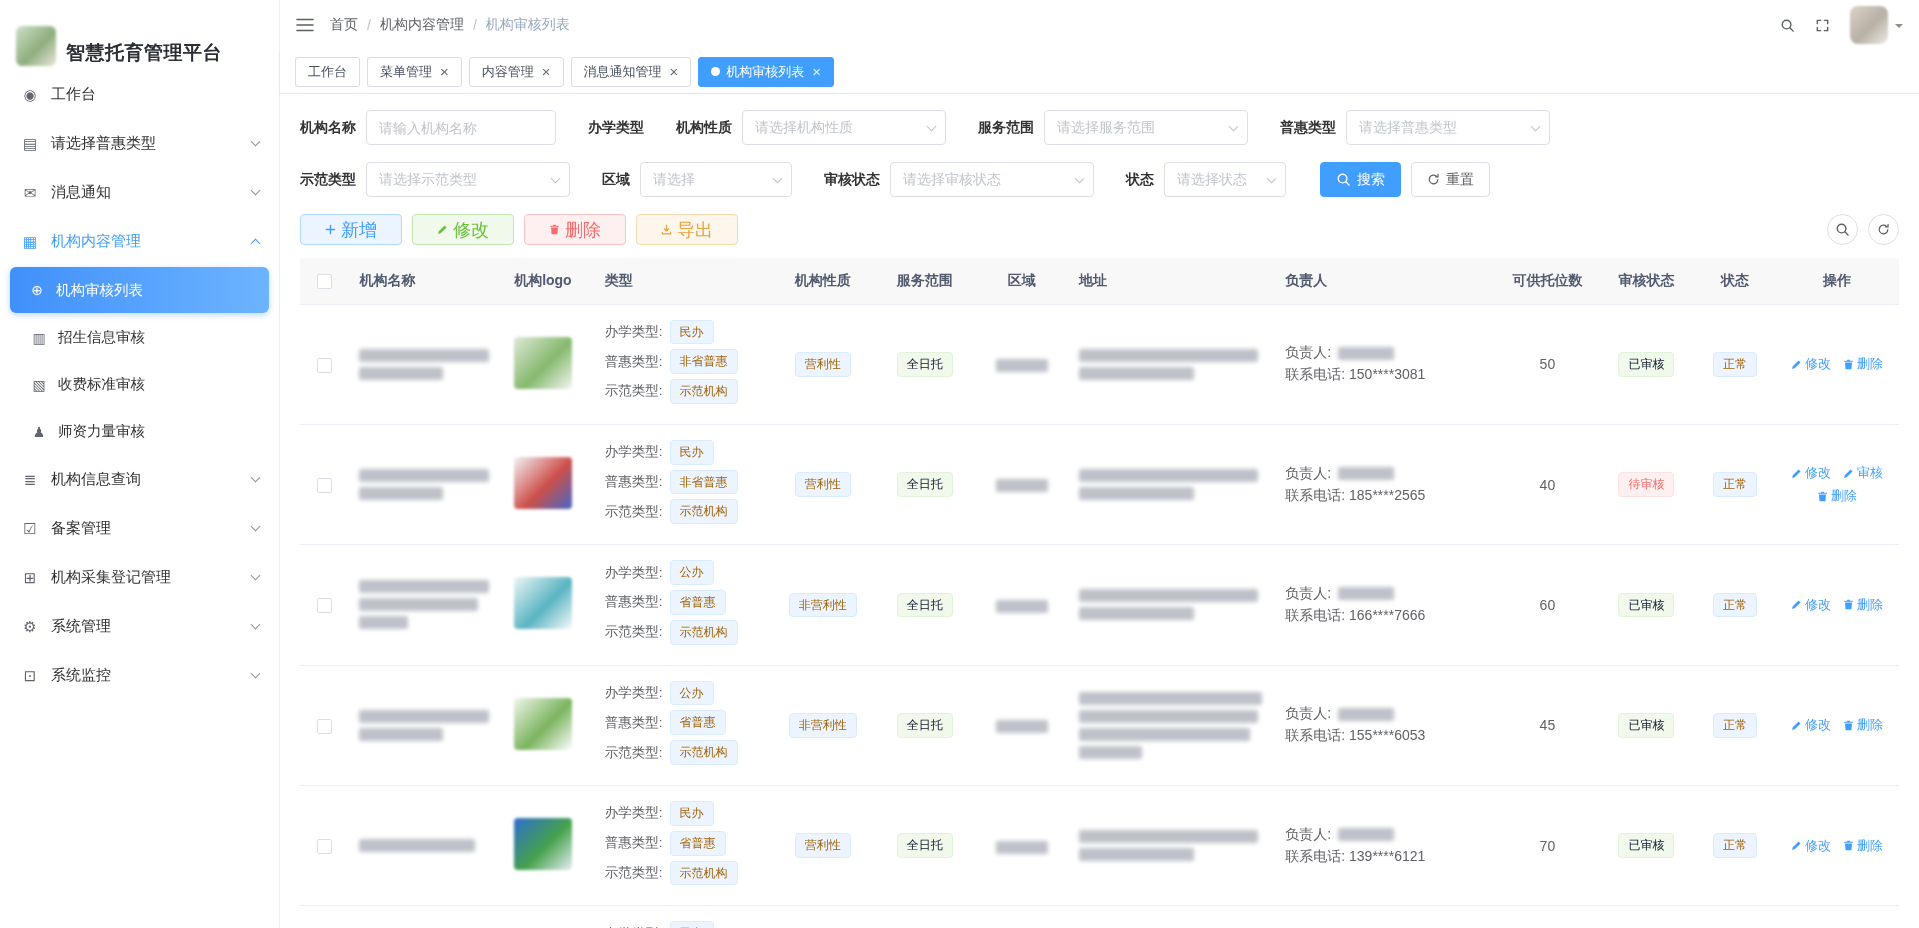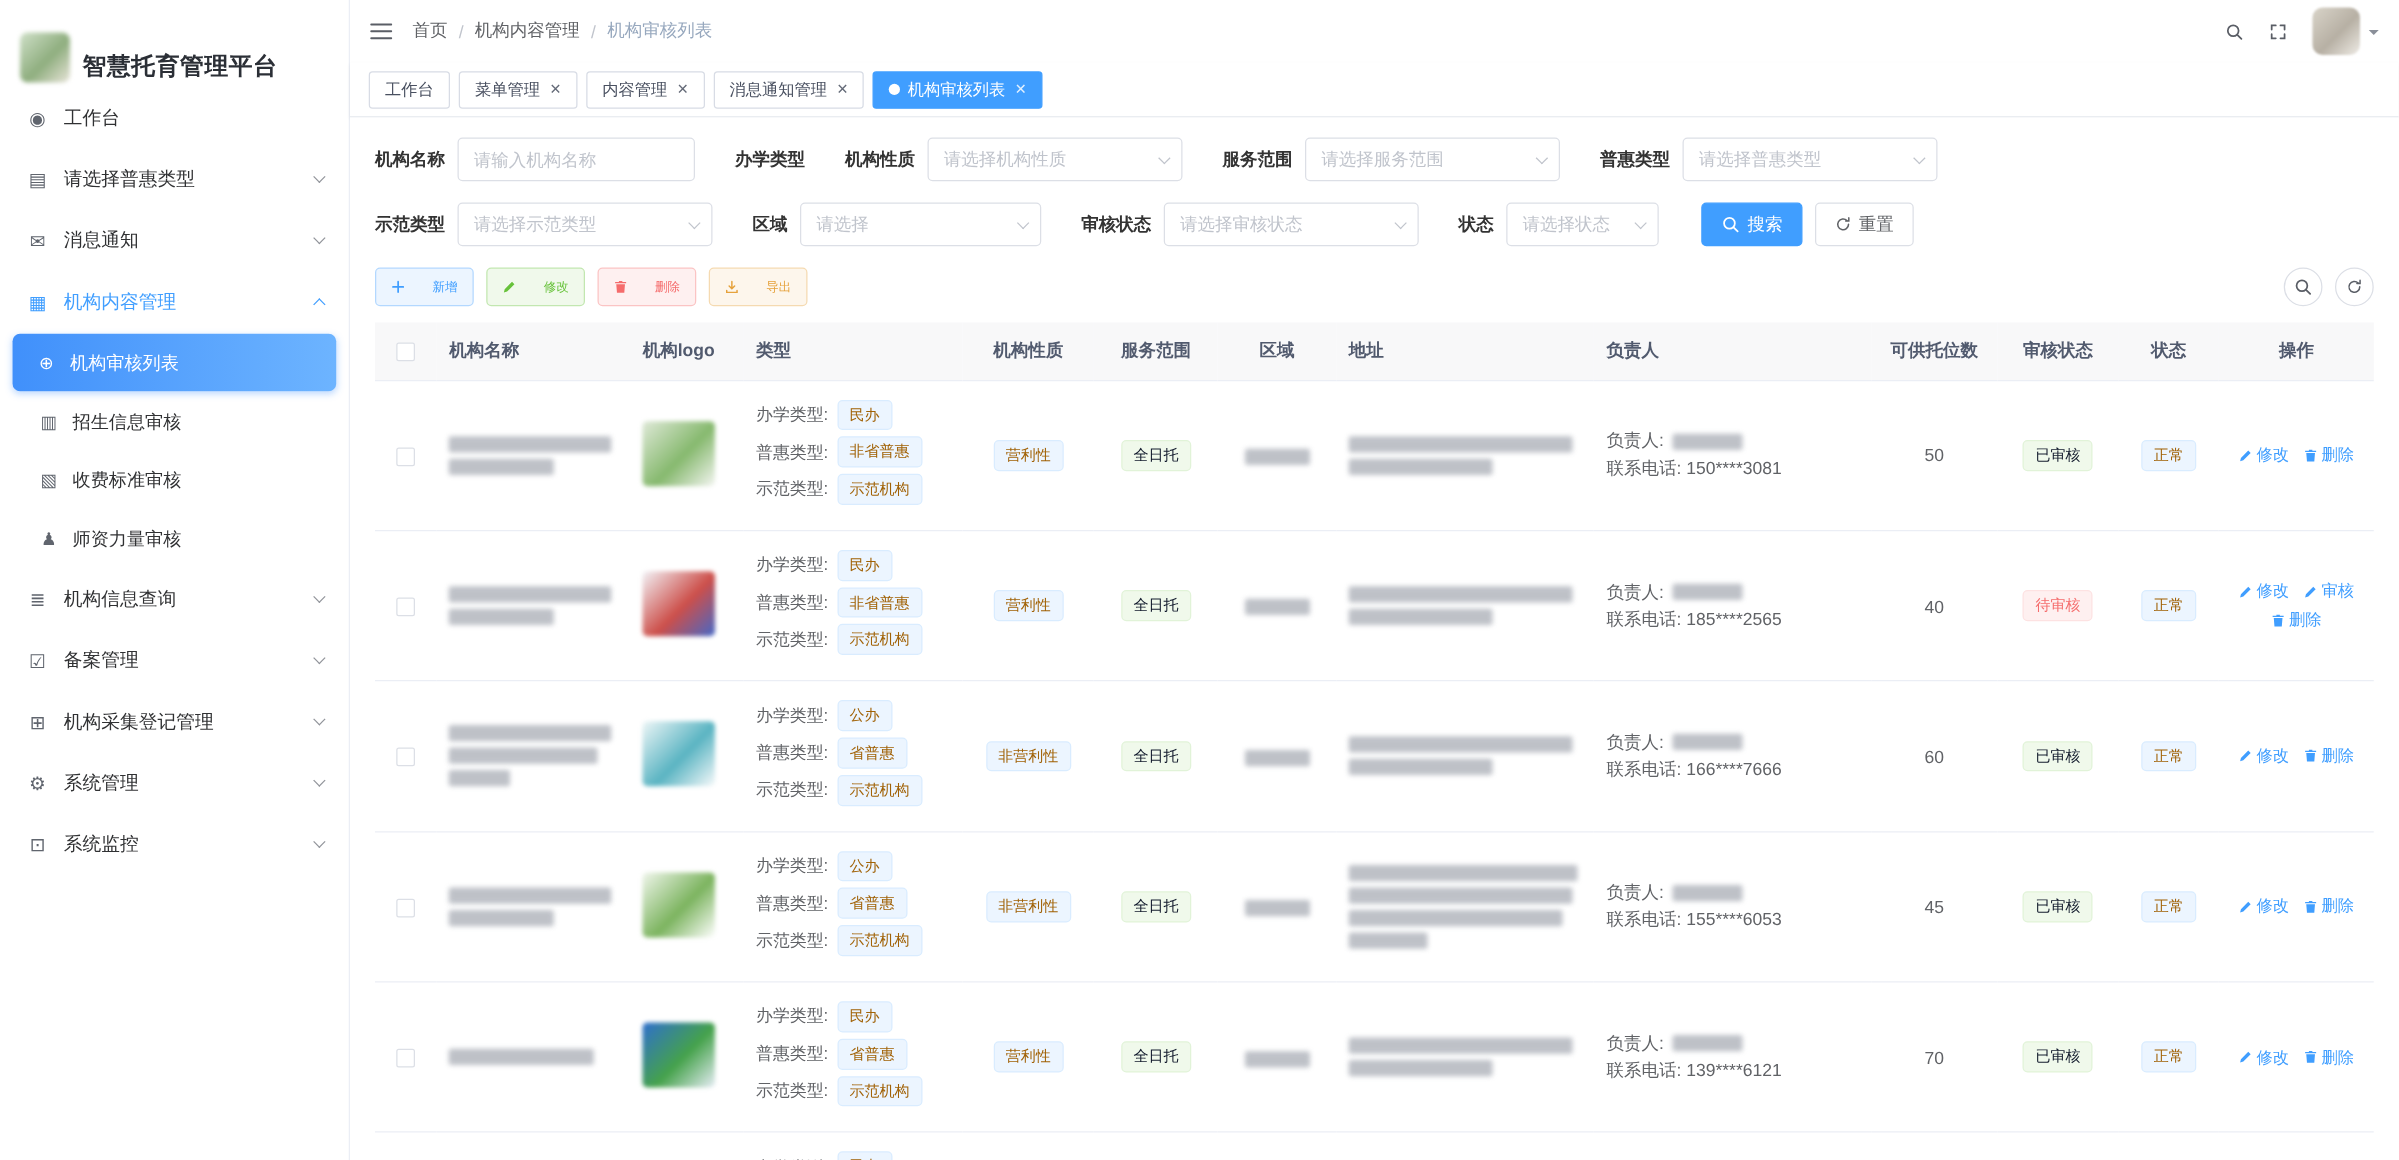--- a/index.html
+++ b/index.html
@@ -59,33 +59,33 @@
   .filter-item{display:flex;align-items:center;gap:10px}
   .f-label{font-size:14px;font-weight:700;color:#333;white-space:nowrap}
   .f-control{height:35px;border:1px solid #dcdfe6;border-radius:4px;font-size:14px;color:#606266;background:#fff}
   .f-input{width:190px;padding:0 12px;outline:none}
   .f-input::placeholder{color:#c0c4cc}
   .f-select{width:204px;display:flex;align-items:center;justify-content:space-between;
     padding:0 10px 0 12px;cursor:pointer}
   .f-select .ph{color:#c0c4cc;overflow:hidden;white-space:nowrap}
   .sel-arrow{width:7px;height:7px;border-right:1.4px solid #c0c4cc;border-bottom:1.4px solid #c0c4cc;
     transform:rotate(45deg);margin-top:-3px;flex:none;margin-left:8px}
-  .f-1-1 .f-control{width:193px}
+  .f-1-1 .f-control{width:152px}
   .f-1-3 .f-control{width:122px}
   .filter-buttons{display:flex;gap:10px;margin-left:2px}
   .btn{display:inline-flex;align-items:center;gap:6px;height:35px;padding:0 15px;border-radius:4px;
     border:1px solid #dcdfe6;background:#fff;color:#606266;font-size:14px;cursor:pointer;white-space:nowrap}
   .btn-primary{background:#409eff;border-color:#409eff;color:#fff}
   .btn-ic{display:inline-flex;align-items:center}
 
   
   .toolbar{display:flex;align-items:center;margin-bottom:13px}
   .toolbar-left{display:flex;gap:10px}
-  .tbtn{display:inline-flex;align-items:center;gap:22px;height:31px;padding:0 12px;border-radius:4px;
-    font-size:10px;cursor:pointer;border:1px solid;white-space:nowrap}
+  .tbtn{display:inline-flex;align-items:center;gap:5px;height:31px;padding:0 24px;border-radius:4px;
+    font-size:18px;cursor:pointer;border:1px solid;white-space:nowrap}
   .tbtn-primary{color:#409eff;background:#ecf5ff;border-color:#b3d8ff}
   .tbtn-success{color:#67c23a;background:#f0f9eb;border-color:#c2e7b0}
   .tbtn-danger{color:#f56c6c;background:#fef0f0;border-color:#fbc4c4}
   .tbtn-warning{color:#e6a23c;background:#fdf6ec;border-color:#f5dab1}
   .toolbar-right{margin-left:auto;display:flex;gap:10px}
   .circle-btn{width:31px;height:31px;border-radius:50%;border:1px solid #dcdfe6;background:#fff;color:#5a5e66;
     display:flex;align-items:center;justify-content:center;cursor:pointer}
 
   
   table{width:100%;border-collapse:collapse;table-layout:fixed;font-size:14px;color:#606266}

